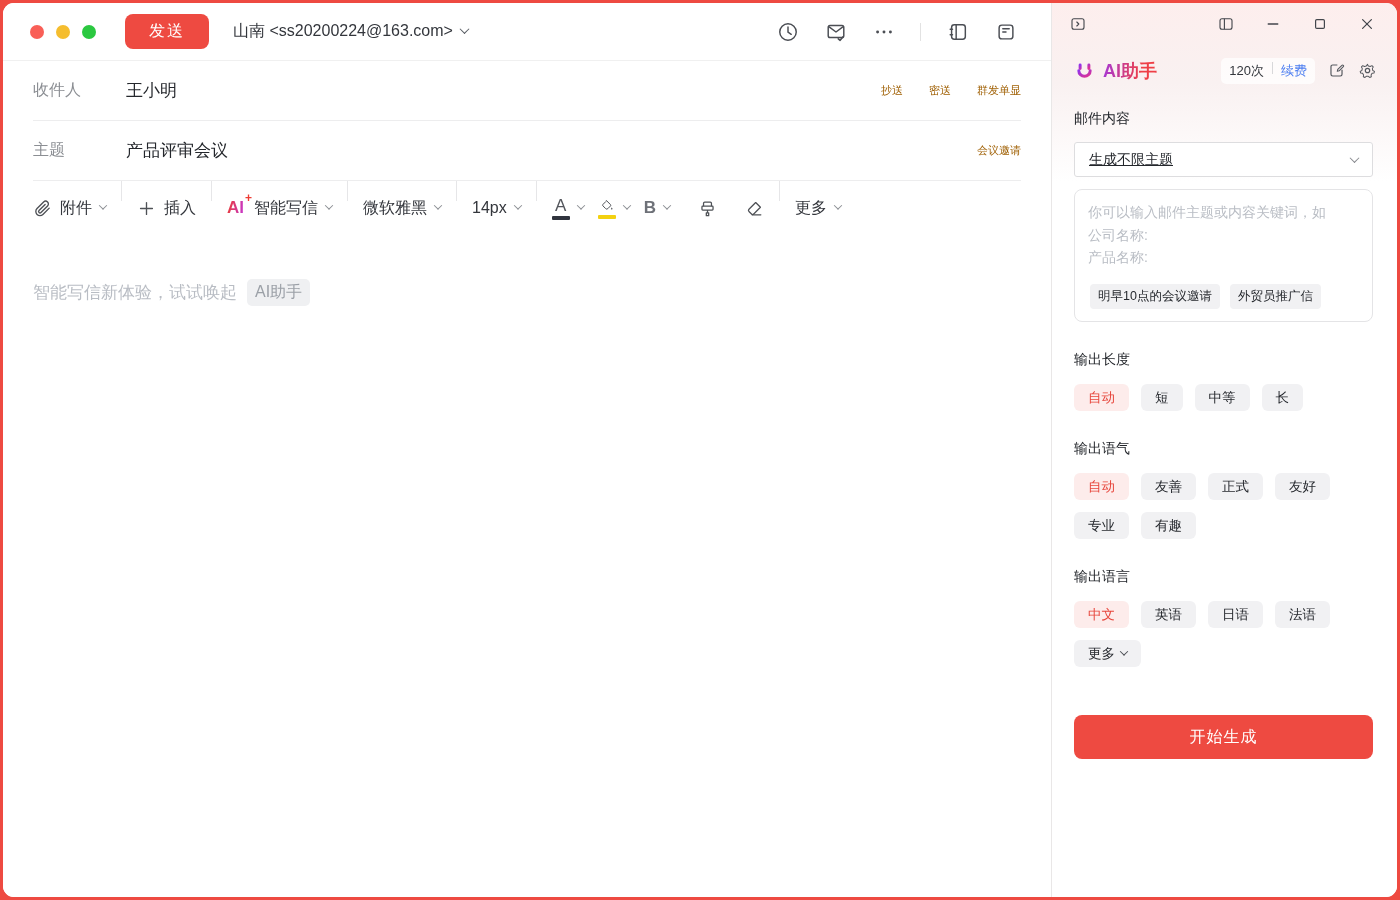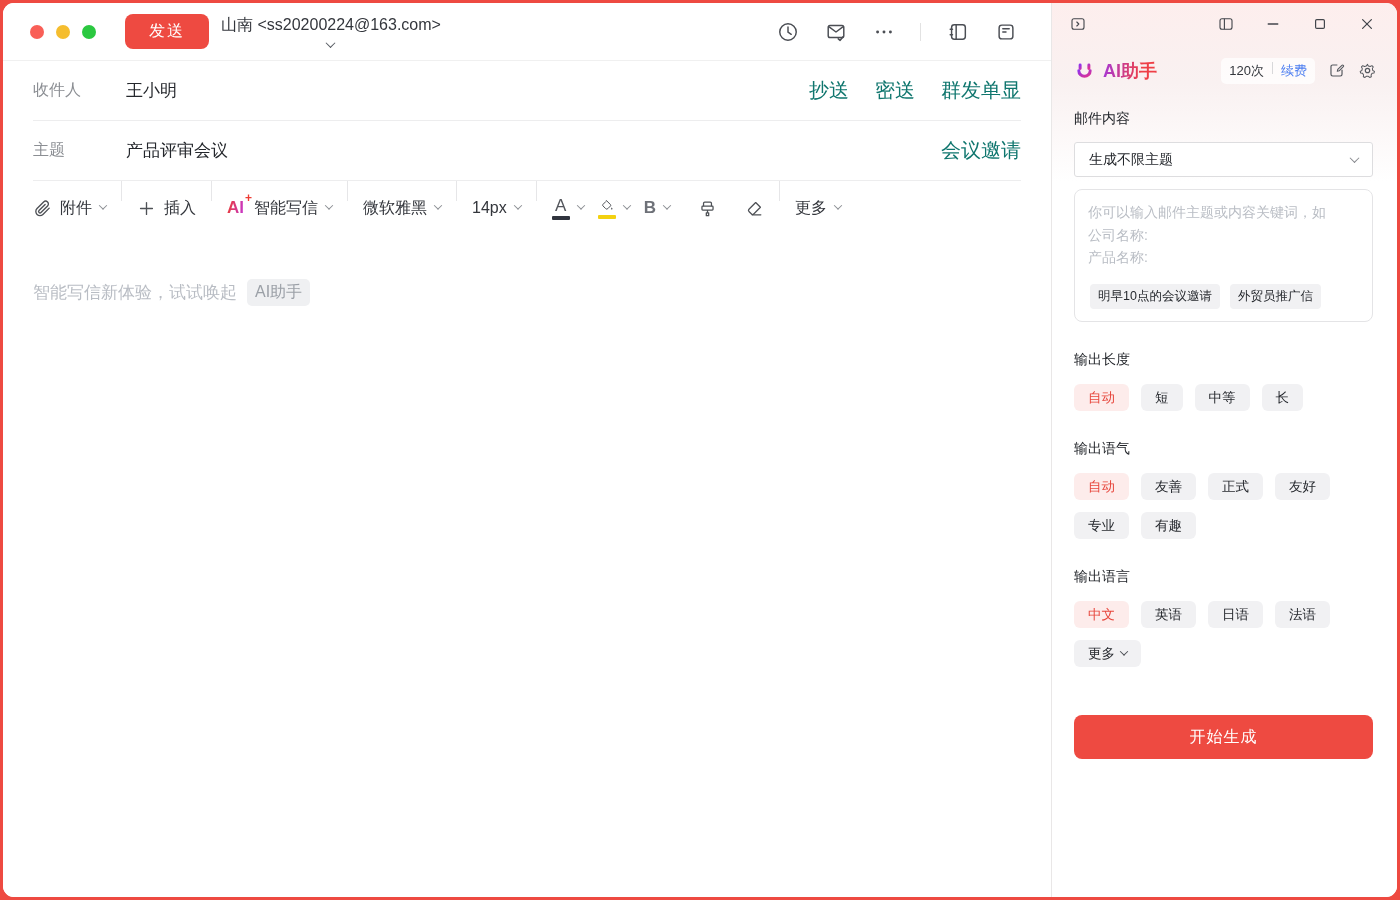--- a/index.html
+++ b/index.html
@@ -23,36 +23,36 @@
   .traffic { display:flex; gap:12px; align-items:center; }
   .light { width:14px; height:14px; border-radius:50%; }
   .light.red { background:#f95f57; }
   .light.yellow { background:#f5bd2e; }
   .light.green { background:#2bc840; }
   .send-btn {
     margin-left:29px; width:84px; height:35px; border:none; border-radius:8px;
     background:#ee4a41; color:#fff; font-size:16px; font-family:Liberation Sans, sans-serif; cursor:pointer;
     display:flex; align-items:center; justify-content:center; letter-spacing:2px;
   }
-  .sender { margin-left:12px; font-size:16px; color:#33363c; display:flex; align-items:center; gap:8px; cursor:pointer;flex-direction:column; }
+  .sender { margin-left:24px; font-size:16px; color:#33363c; display:flex; align-items:center; gap:8px; cursor:pointer; }
   .chev { display:inline-block; width:7px; height:7px; border-right:1.5px solid currentColor; border-bottom:1.5px solid currentColor; transform:rotate(45deg) translate(-1px,-1px); }
   .sender .chev { color:#565a61; margin-top:-3px; }
   .header-icons { margin-left:auto; display:flex; align-items:center; gap:25px; color:#4b4e54; }
   .hicon { width:23px; height:23px; display:flex; align-items:center; justify-content:center; cursor:pointer; }
   .hicon svg { width:22px; height:22px; }
   .vdiv { width:1px; height:18px; background:#e2e2e2; }
   
   .field-row {
     height:60px; flex:0 0 60px; display:flex; align-items:center;
     margin:0 30px 0 30px; border-bottom:1px solid #ededee;
   }
   .field-label { width:93px; flex:0 0 93px; font-size:16px; color:#8b8e93; }
   .field-value { font-size:17px; color:#24272c; }
   .row-links { margin-left:auto; display:flex; gap:26px; }
-  .row-link { font-size:20px; color:#0f766e; cursor:pointer; white-space:nowrap; }
+  .row-link { font-size:11px; color:#a16207; cursor:pointer; white-space:nowrap; }
   
   .fmt-bar { height:54px; flex:0 0 54px; display:flex; padding:0 30px; color:#3c3f45; }
   .fmt-item { display:flex; align-items:center; gap:8px; cursor:pointer; font-size:16px; color:#33363c; }
   .fmt-item svg { width:19px; height:19px; color:#4e5156; }
   .fmt-item .chev { color:#8b8e93; width:6px; height:6px; margin-top:-2px; }
   .fmt-div { width:1px; height:20px; background:#e6e6e8; margin:0 15px; flex:0 0 1px; }
   .gap14 { width:14px; }
   .ai-mark { font-weight:700; font-size:17px; position:relative; margin-right:2px;
     background:linear-gradient(100deg,#e83a3a 10%,#c837c8 90%);
     -webkit-background-clip:text; background-clip:text; color:transparent; }
@@ -87,21 +87,21 @@
   .usage-pill { display:flex; gap:8px; background:rgba(255,255,255,.75); border-radius:5px; padding:4px 8px; }
   .usage-count { font-size:13px; color:#33363c; }
   .usage-div { width:1px; height:12px; background:#d8d8da; }
   .usage-renew { font-size:13px; color:#4a7cf0; cursor:pointer; }
   .small-ic { width:18px; height:18px; color:#55585e; cursor:pointer; }
   .small-ic svg { width:17px; height:17px; }
   .panel-content { padding:26px 24px 0 22px; flex:1 1 auto; overflow:hidden; }
   .sec-label { font-size:14px; color:#23262b; font-weight:500; }
   .topic-select {
     margin-top:14px; height:35px; border:1px solid #dddddf; border-radius:3px; background:#fff;
-    display:flex; align-items:center; padding:0 14px; font-size:14px; color:#24272c; cursor:pointer;
+    display:flex; align-items:center; padding:0 14px; font-size:14px; color:#24272c; cursor:pointer;text-decoration:underline;
   }
   .topic-select .chev { margin-left:auto; color:#87898e; }
   .kw-box { margin-top:12px; position:relative; border:1px solid #e4e4e6; border-radius:8px; background:#fff; height:133px; }
   .kw-textarea {
     width:100%; height:80px; border:none; outline:none; resize:none; background:transparent;
     padding:11px 13px 0 13px; font-family:inherit; font-size:14px; line-height:1.62; color:#24272c;
   }
   .kw-textarea::placeholder { color:#b9bdc4; }
   .kw-chips { position:absolute; left:15px; bottom:12px; display:flex; gap:10px; }
   .kw-chip { background:#f1f1f3; color:#26292e; font-size:12.5px; padding:4px 8px; border-radius:4px; cursor:pointer; white-space:nowrap; }

